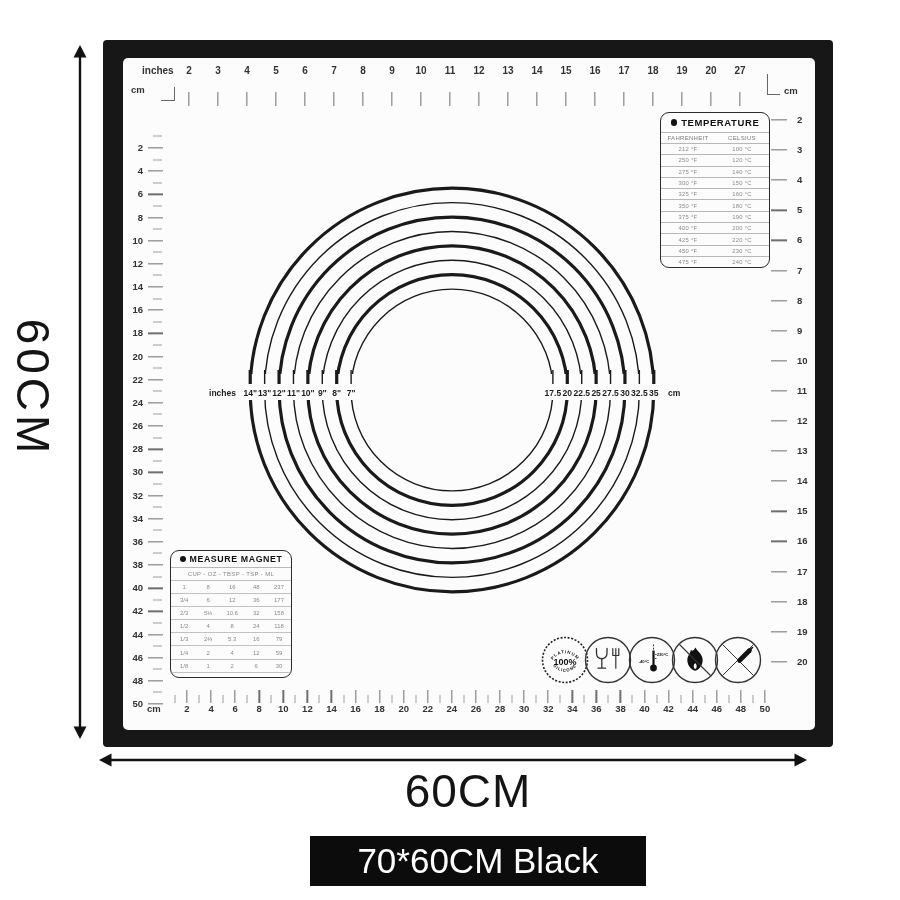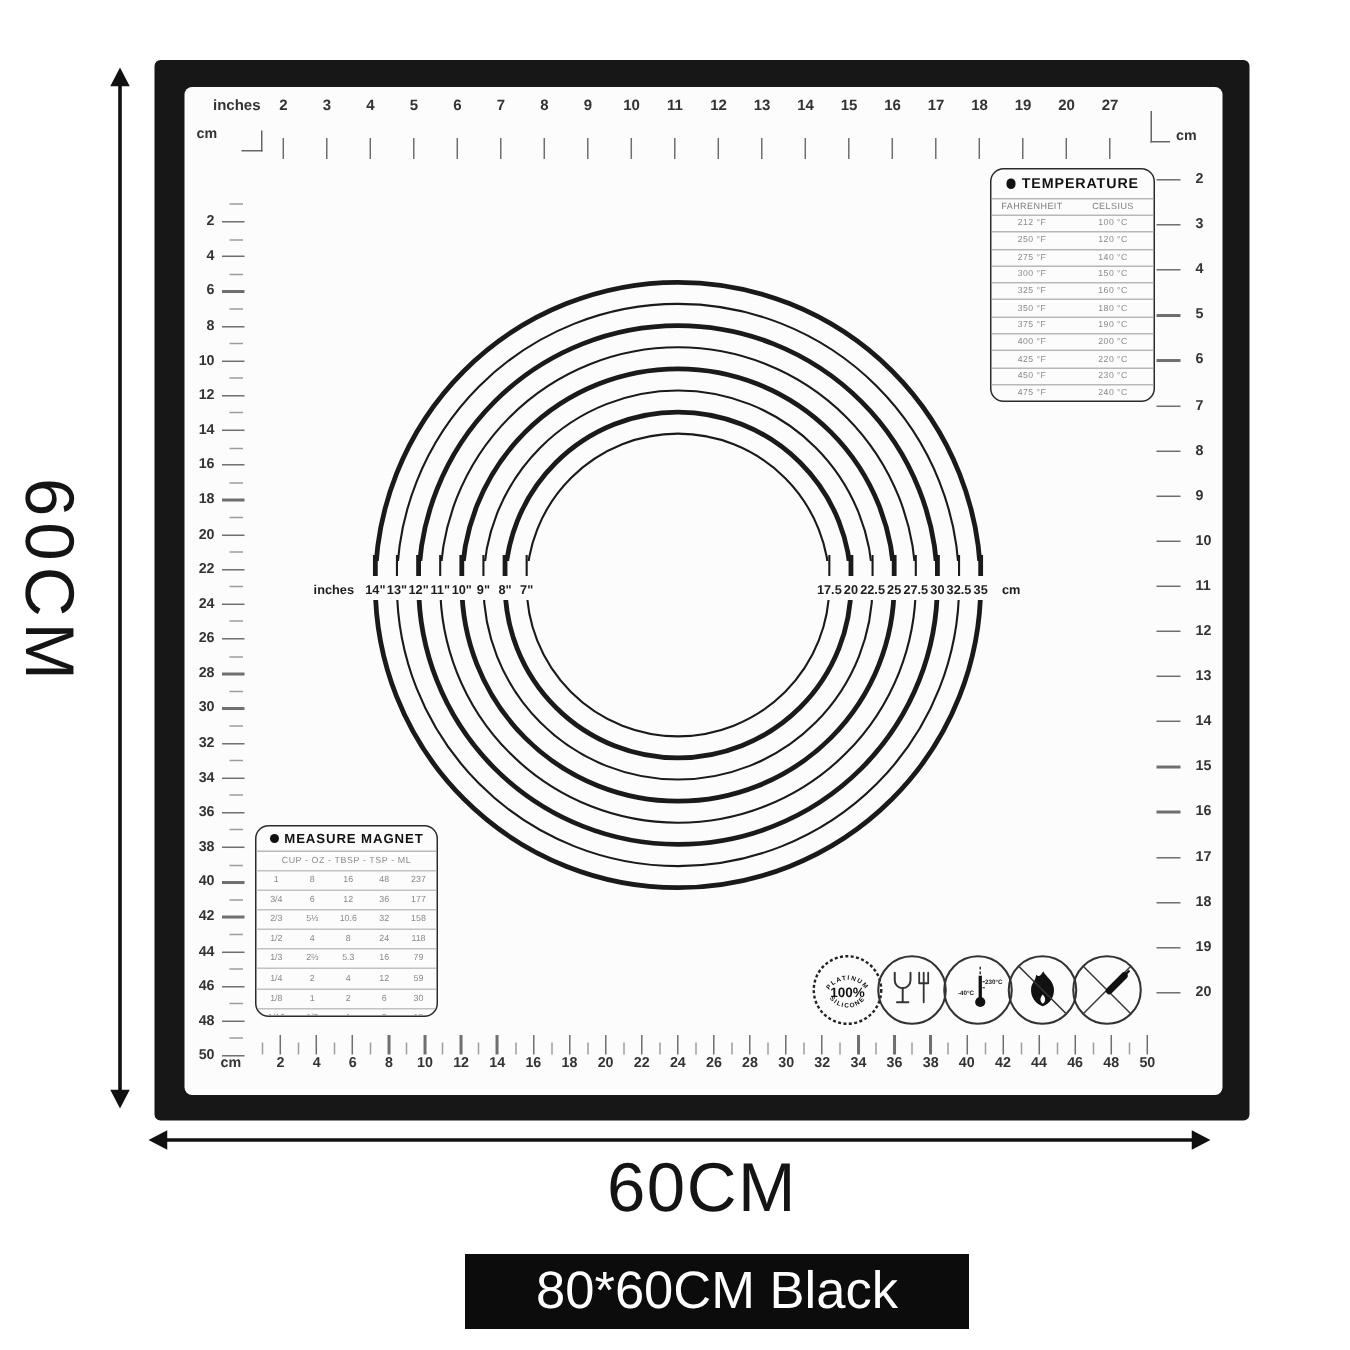--- a/index.html
+++ b/index.html
@@ -545,14 +545,14 @@
     </div>
   </div>
 
   <svg class="arrow-svg" style="left:98px;top:748px;" width="710" height="24" viewBox="0 0 710 24">
     <line x1="10" y1="12" x2="700" y2="12" stroke="#111" stroke-width="2.4"></line>
     <polygon points="1,12 13.5,5.5 13.5,18.5" fill="#111"></polygon>
     <polygon points="709,12 696.5,5.5 696.5,18.5" fill="#111"></polygon>
   </svg>
   <div class="dim-label-h">60CM</div>
 
-  <div class="variant-badge">80*60CM Black</div>
+  <div class="variant-badge">70*60CM Black</div>
 </div>
 
 </body></html>

